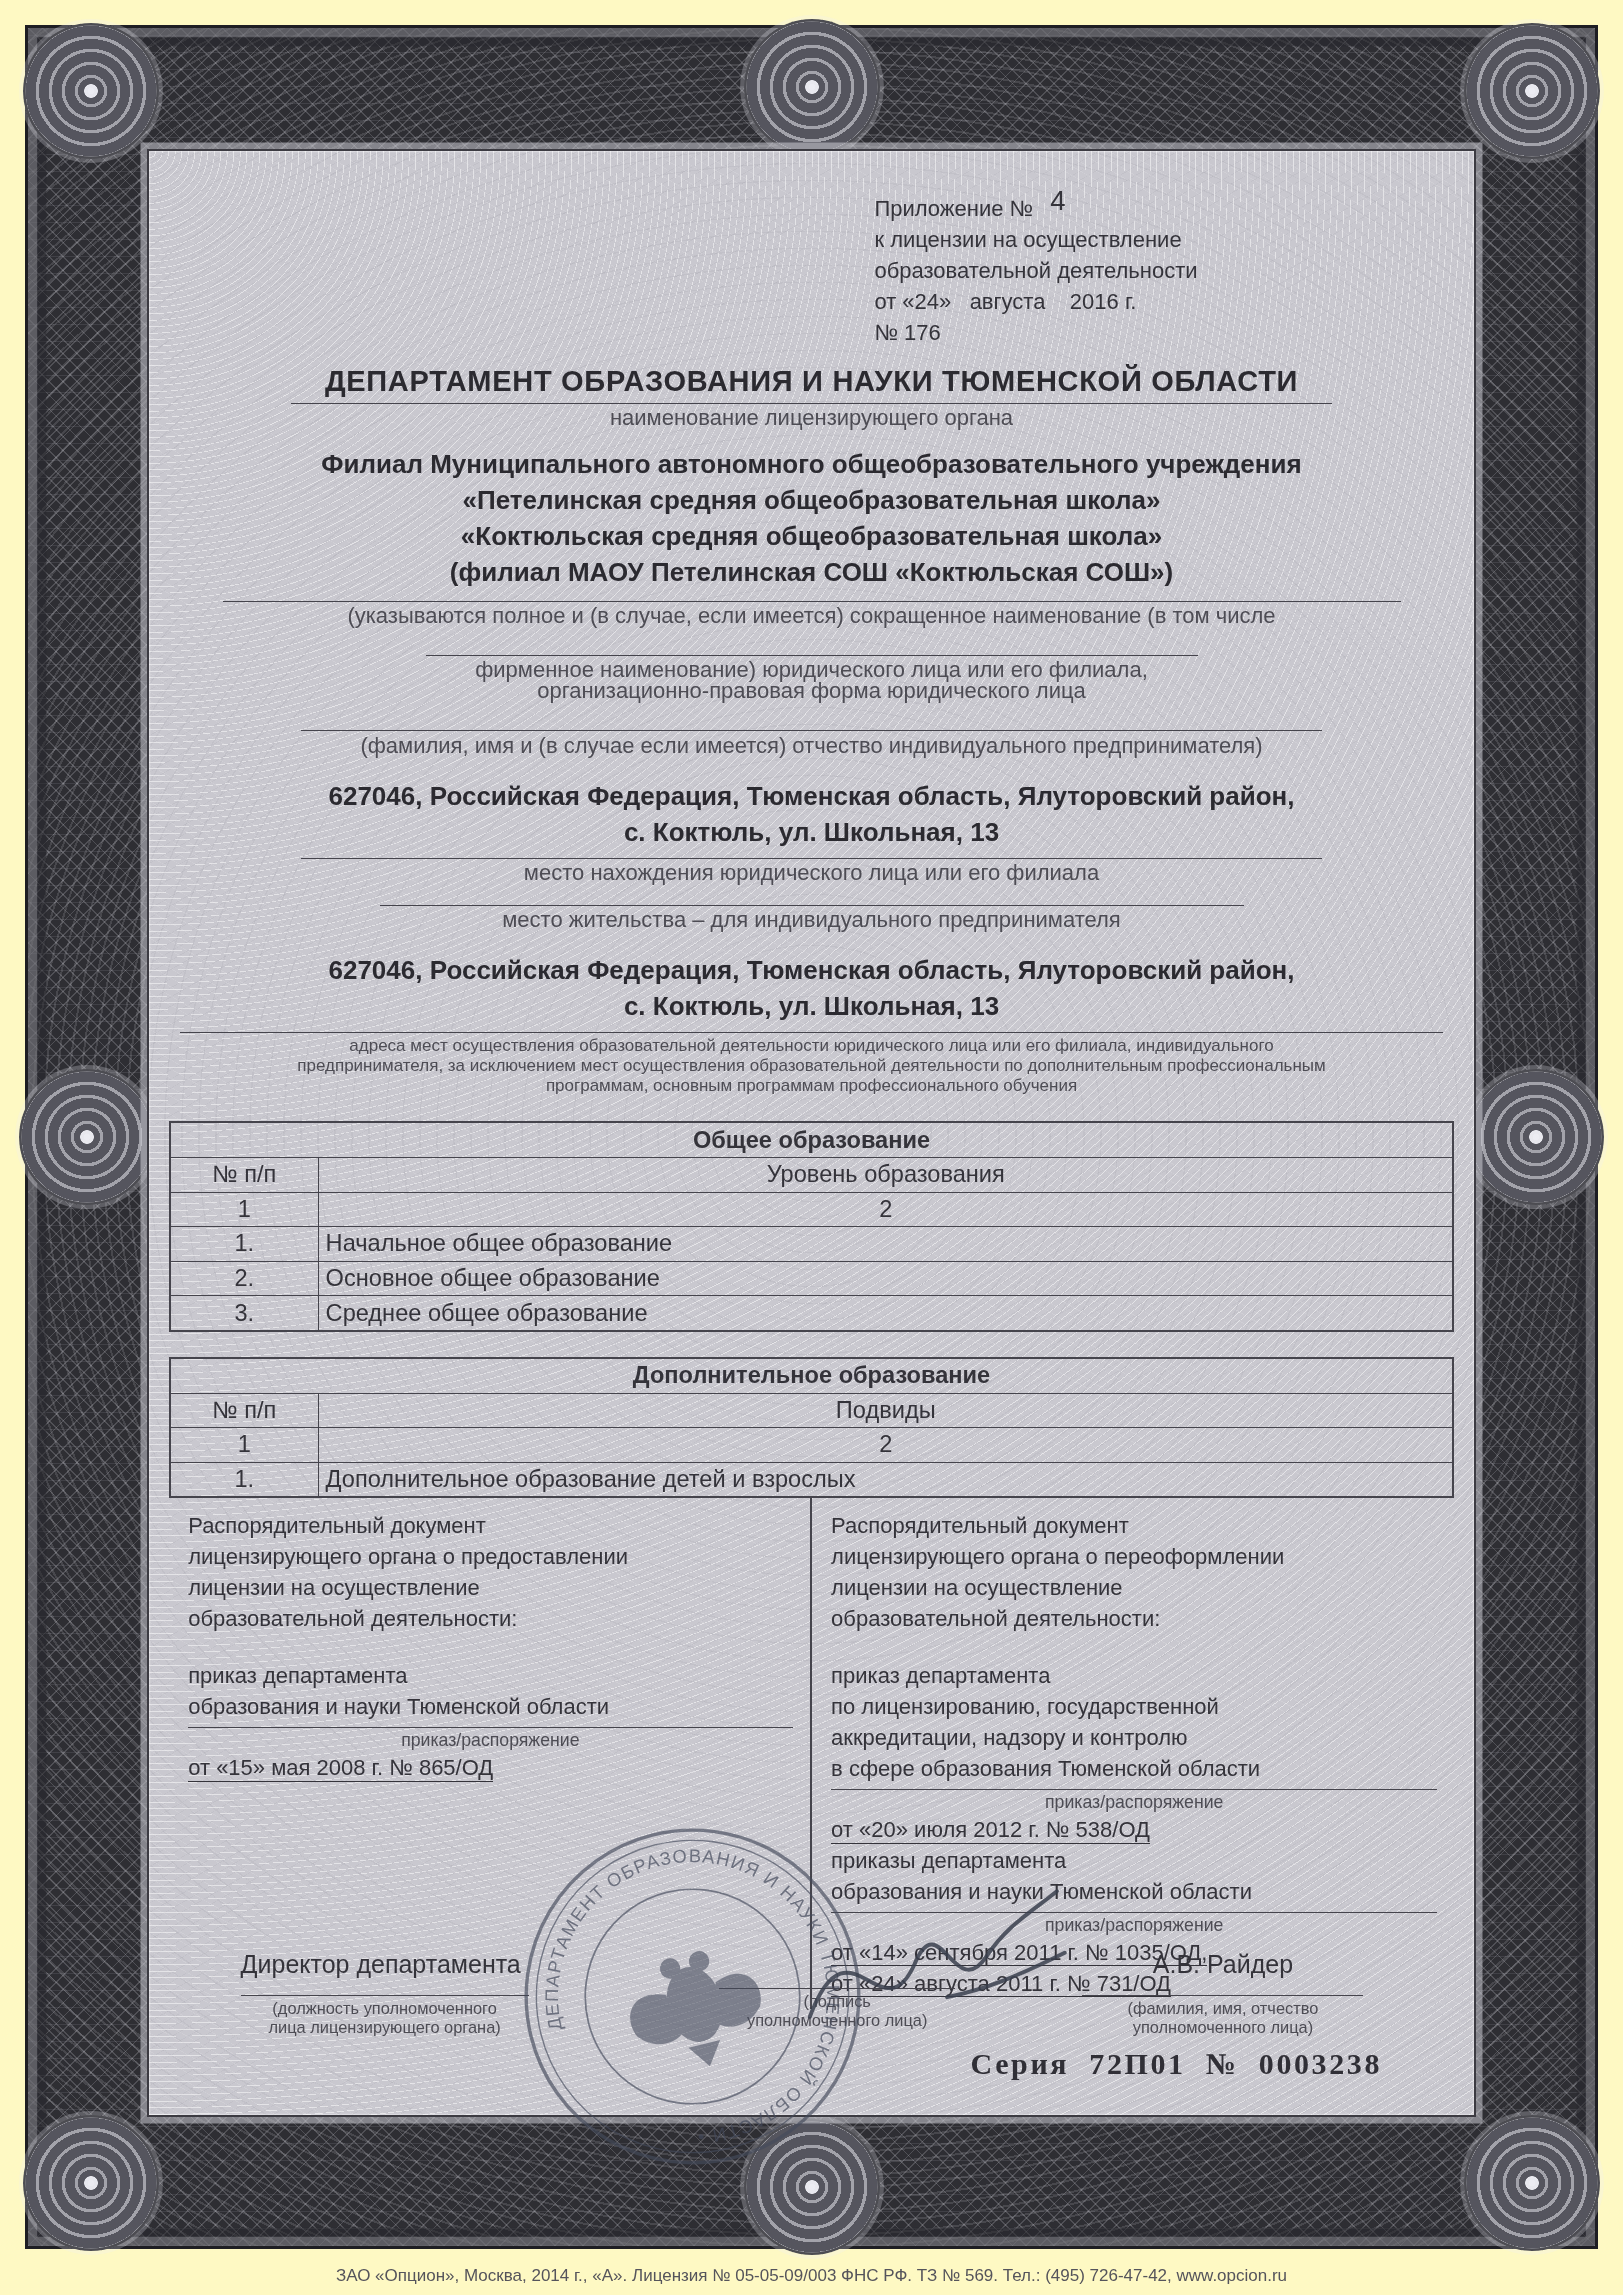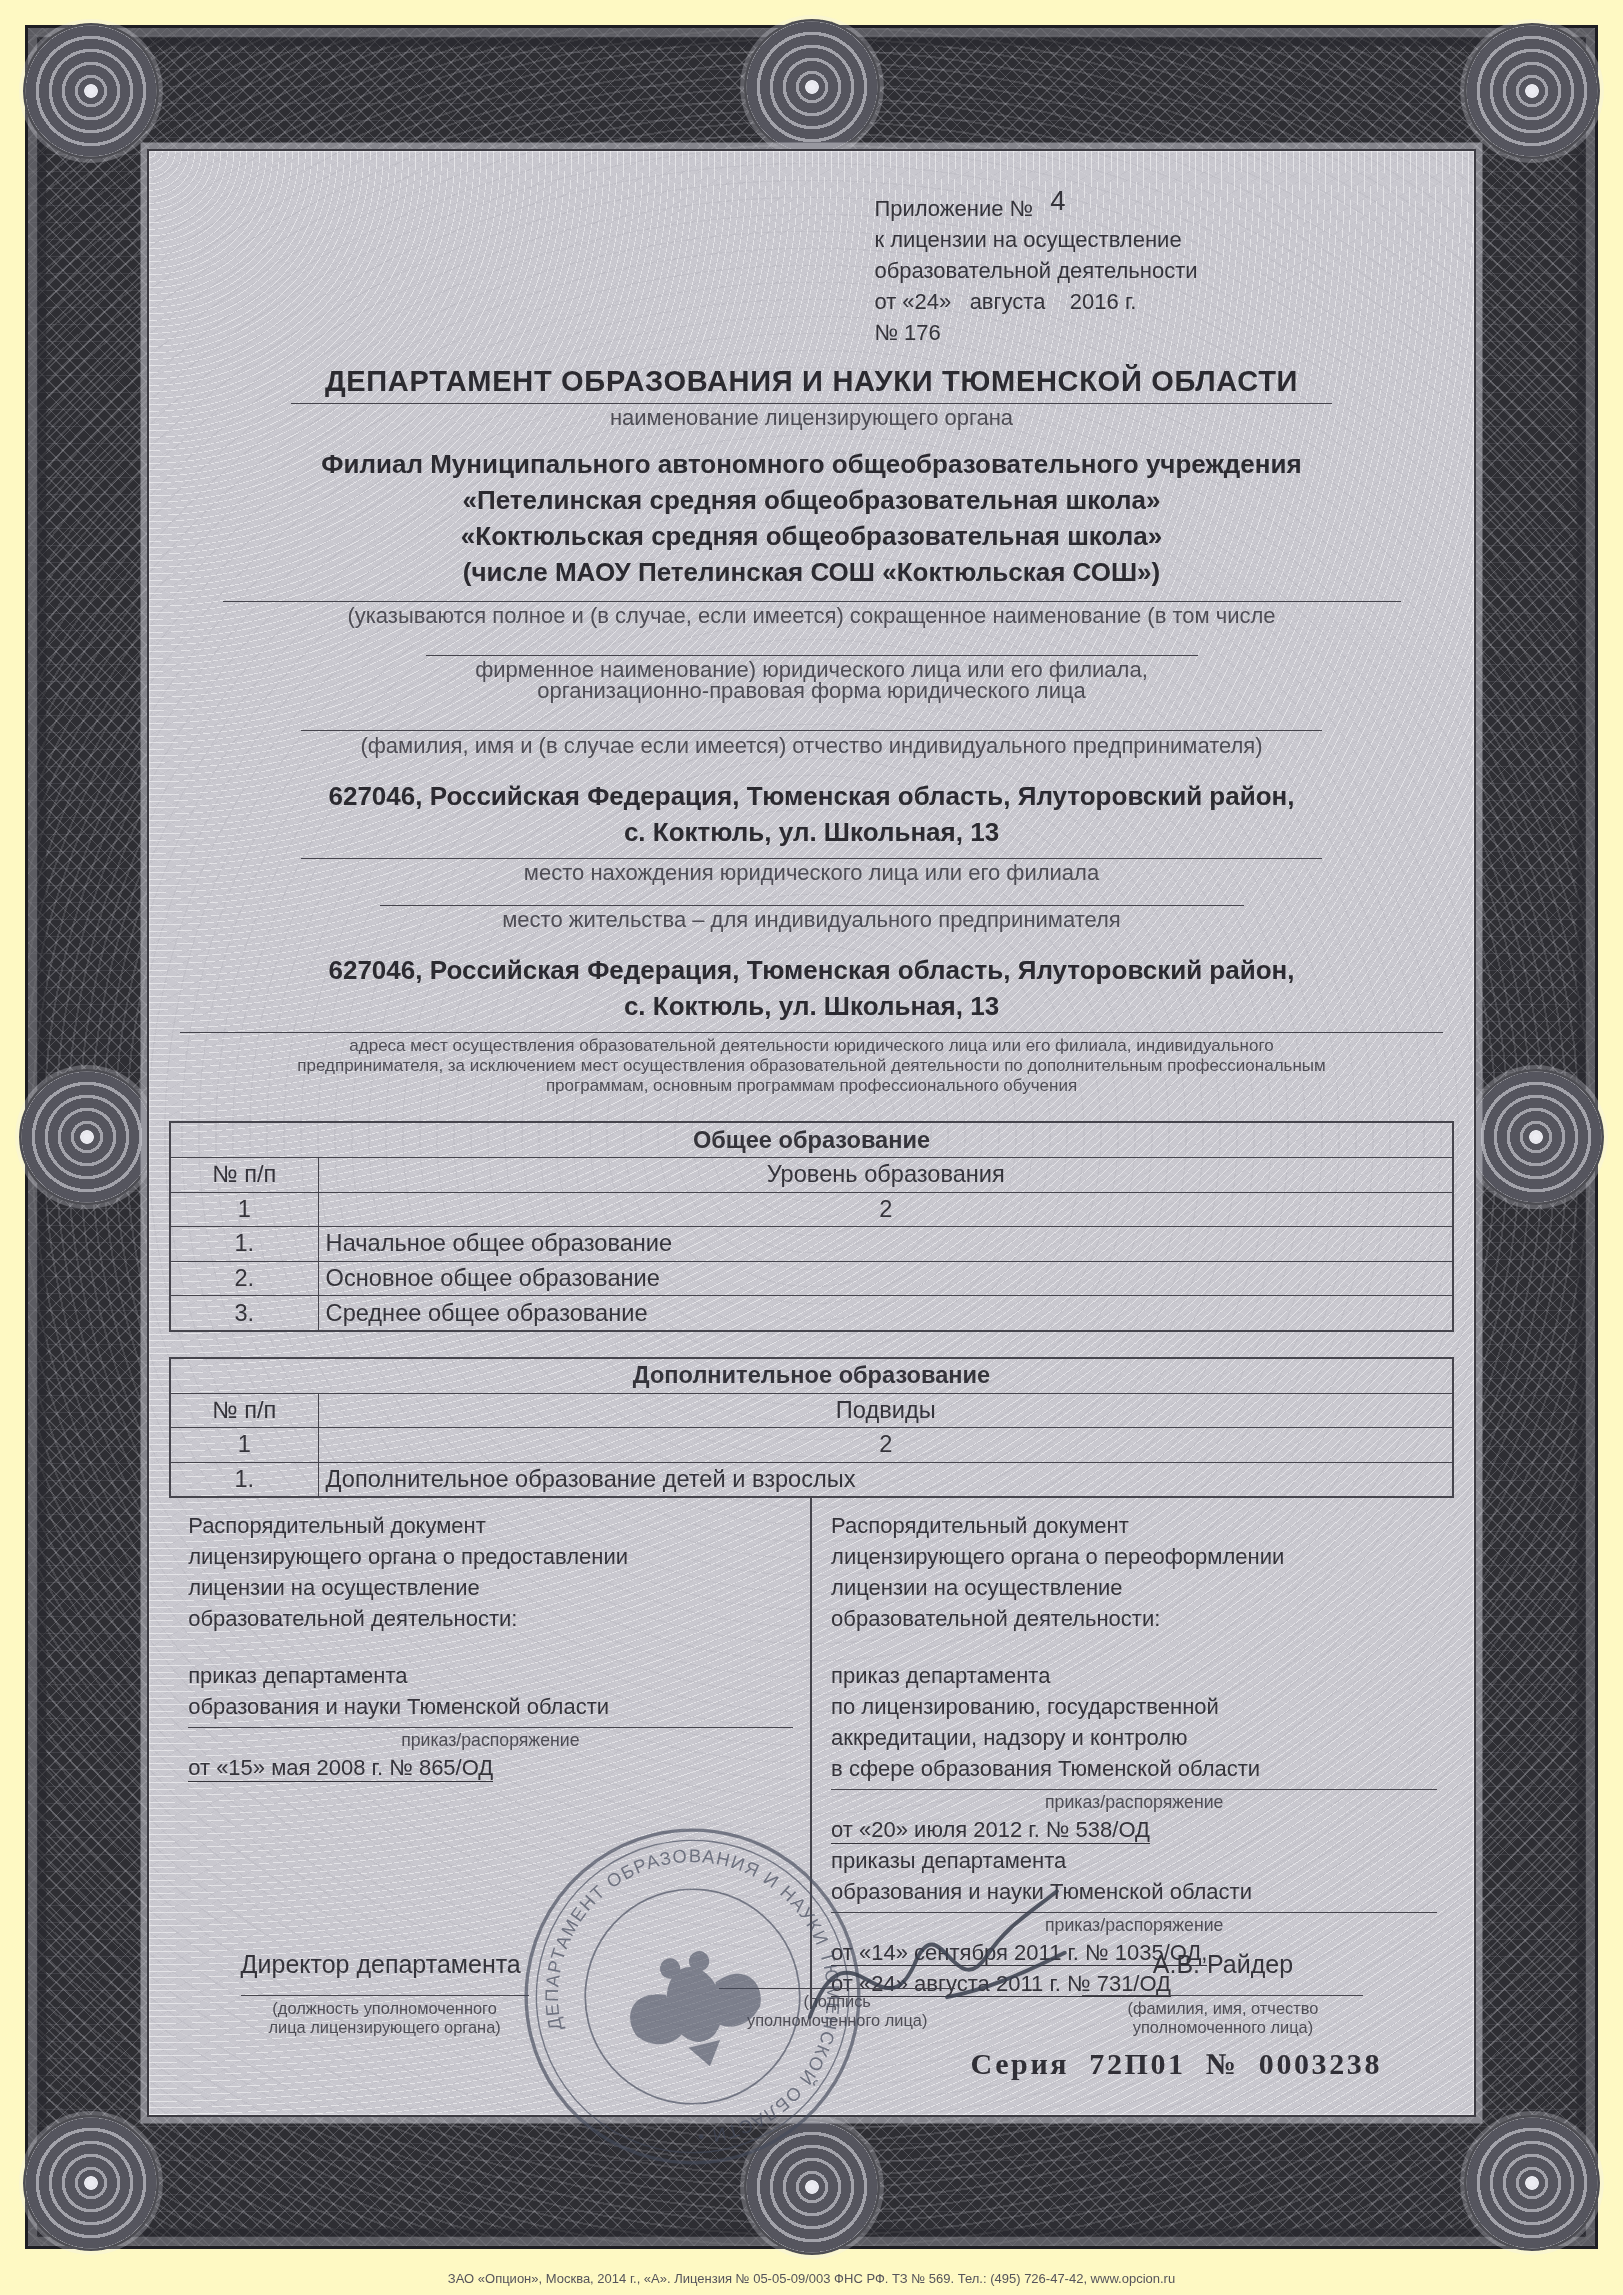--- a/index.html
+++ b/index.html
@@ -94,21 +94,21 @@
   .series{position:absolute;right:92px;bottom:34px;font-family:"Liberation Serif",serif;
         font-weight:bold;font-size:30px;letter-spacing:2.6px;color:#302f36;white-space:pre;}
 
   .stamp{position:absolute;left:367px;bottom:-58px;width:353px;height:353px;
         transform:rotate(-14deg);opacity:.82;}
   .st-s{stroke:var(--stamp);fill:none;}
   .st-f{fill:var(--stamp);}
   .sign-svg{position:absolute;left:641px;bottom:59px;width:288px;height:183px;}
 
   .footer{position:absolute;left:0;right:0;bottom:9.2px;text-align:center;
-        font-size:13px;color:#55545b;}
+        font-size:17px;color:#55545b;}
 </style>
 </head>
 <body>
 
 <div class="page">
 
   <div class="frame">
     <div class="med m-tl"></div>
     <div class="med m-tr"></div>
     <div class="med m-bl"></div>
@@ -133,21 +133,21 @@
       </div>
 
       <div class="title">ДЕПАРТАМЕНТ ОБРАЗОВАНИЯ И НАУКИ ТЮМЕНСКОЙ ОБЛАСТИ</div>
       <div class="rc" style="width:1041px">
         <span>наименование лицензирующего органа</span>
       </div>
 
       <div class="bline mt28">Филиал Муниципального автономного общеобразовательного учреждения</div>
       <div class="bline">«Петелинская средняя общеобразовательная школа»</div>
       <div class="bline">«Коктюльская средняя общеобразовательная школа»</div>
-      <div class="bline">(числе МАОУ Петелинская СОШ «Коктюльская СОШ»)</div>
+      <div class="bline">(филиал МАОУ Петелинская СОШ «Коктюльская СОШ»)</div>
       <div class="rc" style="width:1178px;margin-top:10.5px">
         <span>(указываются полное и (в случае, если имеется) сокращенное наименование (в том числе</span>
       </div>
       <div class="rc" style="width:772px;margin-top:29px">
         <div>фирменное наименование) юридического лица или его филиала,</div>
         <div>организационно-правовая форма юридического лица</div>
       </div>
       <div class="rc" style="width:1021px;margin-top:29px">
         <span>(фамилия, имя и (в случае если имеется) отчество индивидуального предпринимателя)</span>
       </div>

